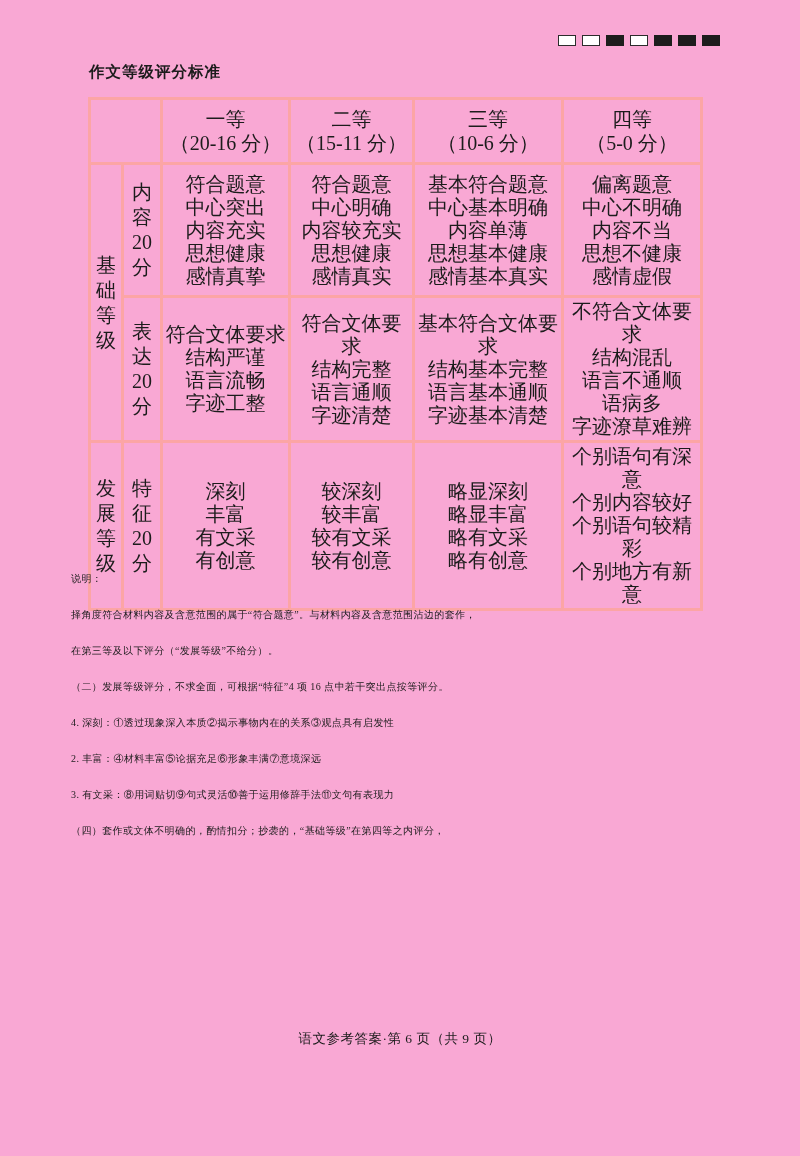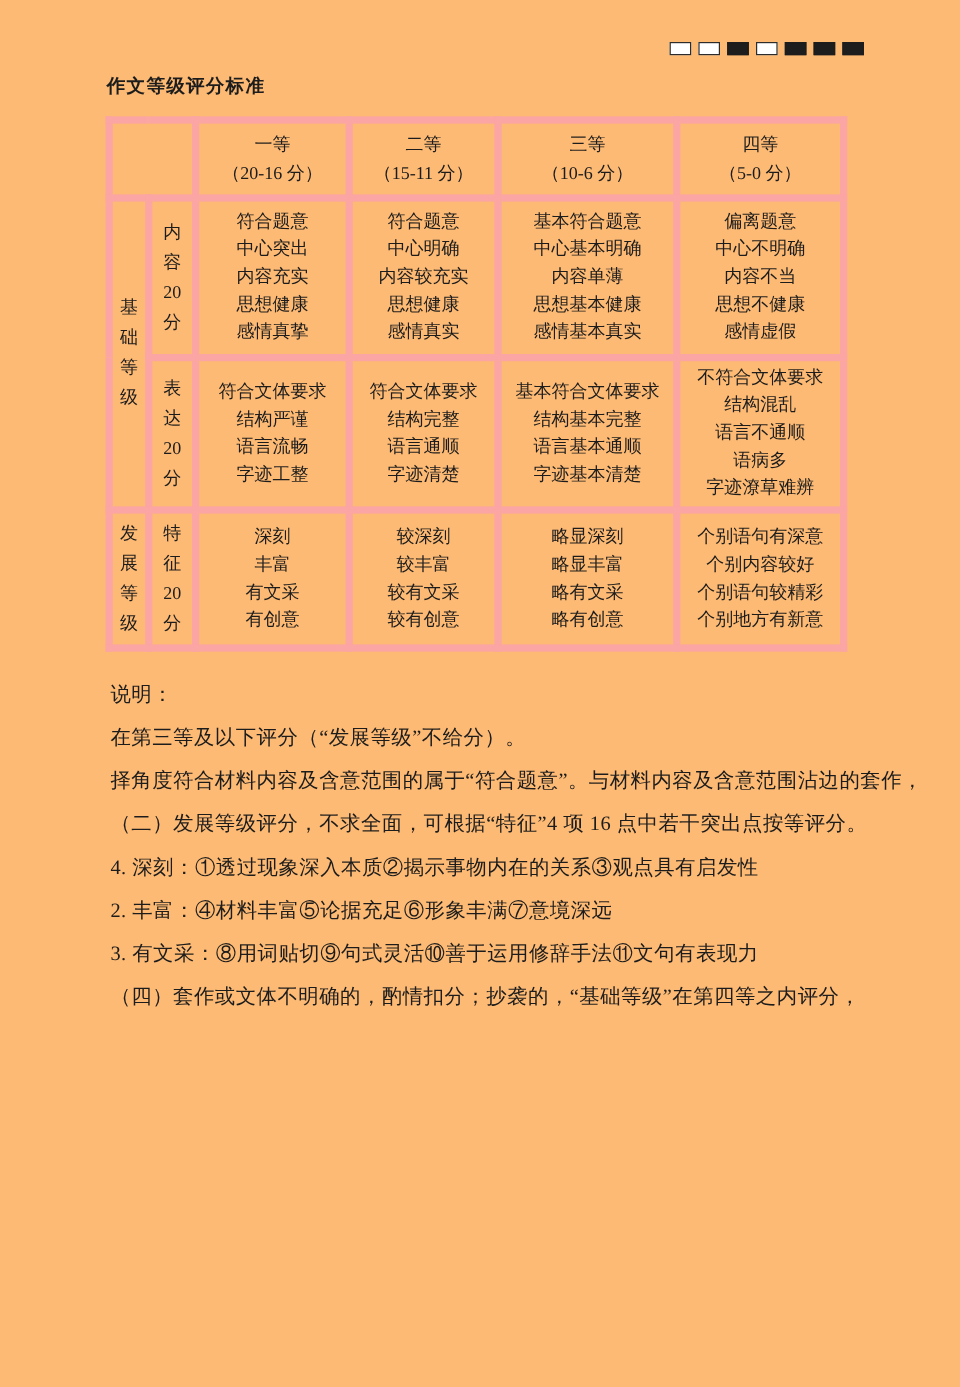--- a/index.html
+++ b/index.html
@@ -2,40 +2,40 @@
 <html><head>
 <meta charset="utf-8">
 <style>
   html,body { margin:0; padding:0; }
   body {
     width:800px; height:1156px;
     background:#ffffff;
     font-family:"Liberation Serif","DejaVu Serif",serif;
     color:#1c1c1c;
   }
-  .page { position:relative; width:800px; height:1156px; overflow:hidden; background:#fdba74; }
+  .page { position:relative; width:800px; height:1156px; overflow:hidden; background:#f9a8d4; }
 
   
   .progress { position:absolute; left:558px; top:35px; display:flex; gap:6px; }
   .pbox { width:18px; height:11px; box-sizing:border-box; }
   .pbox.outline { border:1.5px solid #2c2c2c; background:#fff; }
   .pbox.filled  { background:#1d1d1d; border:1.5px solid #1d1d1d; }
 
   
   .doc-title { position:absolute; left:89px; top:62px; font-size:15.5px; font-weight:bold; letter-spacing:1px; }
 
   
   table.rubric { position:absolute; left:88px; top:97px; border-collapse:collapse; table-layout:fixed; }
-  table.rubric td { border:6px solid #fca5a5; text-align:center; vertical-align:middle; padding:2px; font-size:15px; }
+  table.rubric td { border:3px solid #fca5a5; text-align:center; vertical-align:middle; padding:2px; font-size:20px; }
   .hdr { line-height:24px; }
   .cell { white-space:pre-line; line-height:23px; }
   .vlabel { white-space:pre-line; line-height:25px; font-size:15px; }
 
   
-  .notes { position:absolute; left:92px; top:561px; width:640px; font-size:17px; }
+  .notes { position:absolute; left:71px; top:561px; width:640px; font-size:10px; }
   .note-line { line-height:36px; white-space:nowrap; letter-spacing:0.4px; }
 
   
   .footer { position:absolute; left:0; top:1030px; width:800px; text-align:center; font-size:13.5px; letter-spacing:0.5px; }
 </style>
 </head>
 <body>
 
 <div class="page">
 
@@ -157,23 +157,24 @@
       <td class="cell">个别语句有深意
 个别内容较好
 个别语句较精彩
 个别地方有新意</td>
     </tr>
   </tbody>
     </table>
 
   <div class="notes">
     <div class="note-line">说明：</div>
+    <div class="note-line">择角度符合材料内容及含意范围的属于“符合题意”。与材料内容及含意范围沾边的套作，</div>
     <div class="note-line">在第三等及以下评分（“发展等级”不给分）。</div>
-    <div class="note-line">择角度符合材料内容及含意范围的属于“符合题意”。与材料内容及含意范围沾边的套作，</div>
     <div class="note-line">（二）发展等级评分，不求全面，可根据“特征”4 项 16 点中若干突出点按等评分。</div>
     <div class="note-line">4. 深刻：①透过现象深入本质②揭示事物内在的关系③观点具有启发性</div>
     <div class="note-line">2. 丰富：④材料丰富⑤论据充足⑥形象丰满⑦意境深远</div>
     <div class="note-line">3. 有文采：⑧用词贴切⑨句式灵活⑩善于运用修辞手法⑪文句有表现力</div>
     <div class="note-line">（四）套作或文体不明确的，酌情扣分；抄袭的，“基础等级”在第四等之内评分，</div>
   </div>
 
+  <div class="footer">语文参考答案·第 6 页（共 9 页）</div>
 
 </div>
 
 </body></html>

